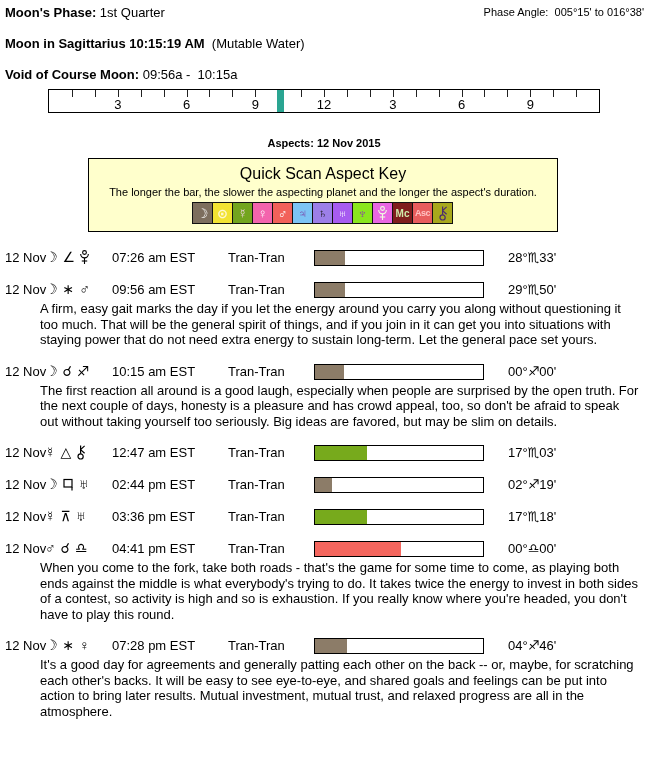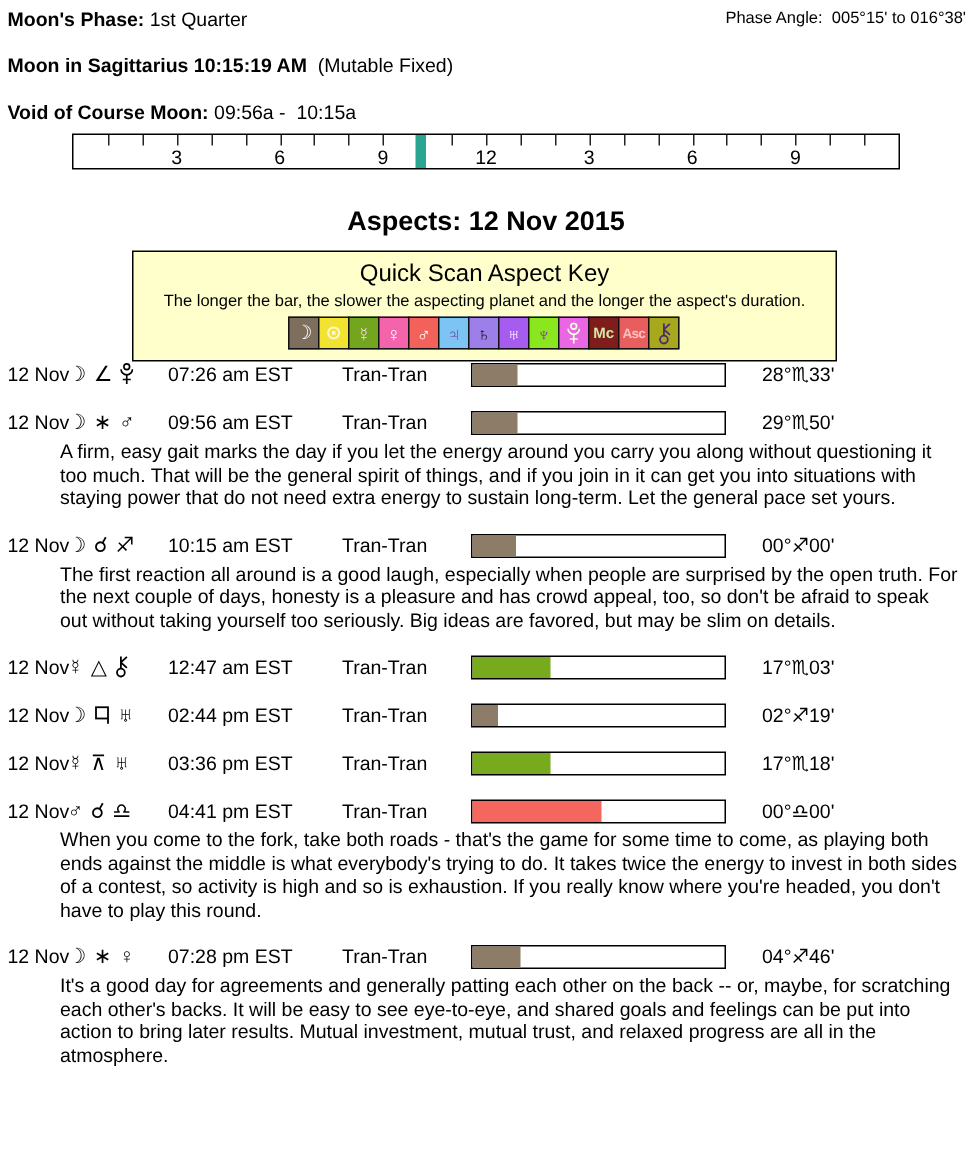--- a/index.html
+++ b/index.html
@@ -16,34 +16,34 @@
   .phase-angle{font-size:11px;padding-top:1px;}
   .hline{padding-left:5px;margin-top:16px;}
 
   
   .ruler{position:relative;margin:7px 0 0 48px;width:550px;height:22px;border:1px solid #000;background:#fff;}
   .tick{position:absolute;top:0;width:1px;height:7px;background:#222;}
   .hlabel{position:absolute;bottom:0;transform:translateX(-50%);font-size:13px;line-height:14px;}
   .void-marker{position:absolute;top:0;bottom:0;}
 
   
-  .aspects-title{text-align:center;font-size:18px;font-weight:bold;margin:24px 0 9px 0;}
+  .aspects-title{text-align:center;font-size:11px;font-weight:bold;margin:24px 0 9px 0;}
   .key-box{margin-left:88px;width:470px;box-sizing:border-box;border:1px solid #000;
            background:#ffffcc;text-align:center;padding:6px 0 7px 0;}
   .key-title{font-size:16px;}
   .key-sub{font-size:11px;margin-top:3px;}
   .key-row{display:flex;justify-content:center;margin-top:4px;}
   .key-cell{width:19px;height:20px;border:1px solid #111;margin-left:-1px;
             display:flex;align-items:center;justify-content:center;
             font-size:13px;font-weight:bold;flex:none;}
   .key-cell.t2{font-size:10px;}
   .key-cell.t3{font-size:9px;letter-spacing:-0.5px;}
 
   
-  .aspect-list{}
+  .aspect-list{margin-top:17px;}
   .aspect-entry{margin-bottom:15px;}
   .arow{position:relative;height:17px;line-height:17px;}
   .a-date{position:absolute;left:5px;}
   .a-glyphs{position:absolute;left:45px;height:17px;display:flex;gap:5px;align-items:center;}
   .glyph{font-size:14px;line-height:15px;display:inline-flex;align-items:center;}
   .a-time{position:absolute;left:112px;}
   .a-type{position:absolute;left:228px;}
   .a-bar{position:absolute;left:314px;top:1px;width:168px;height:14px;border:1px solid #000;background:#fff;}
   .a-fill{height:100%;}
   .a-deg{position:absolute;left:508px;}
@@ -56,21 +56,21 @@
 
   <div class="row1">
     <div>
       <b>Moon's Phase:</b><span class="pre"> 1st Quarter</span>
     </div>
     <div class="phase-angle pre">Phase Angle:  005°15' to 016°38'</div>
   </div>
 
 
   <div class="hline">
-    <b>Moon in Sagittarius 10:15:19 AM</b><span class="pre">  (Mutable Fixed)</span>
+    <b>Moon in Sagittarius 10:15:19 AM</b><span class="pre">  (Mutable Water)</span>
   </div>
 
   <div class="hline">
     <b>Void of Course Moon:</b><span class="pre"> 09:56a -  10:15a</span>
   </div>
 
   <div class="ruler" id="ruler">
       <div class="tick" style="left: 22.9167px;"></div>
       <div class="tick" style="left: 45.8333px;"></div>
       <div class="tick" style="left: 68.75px;"></div>

